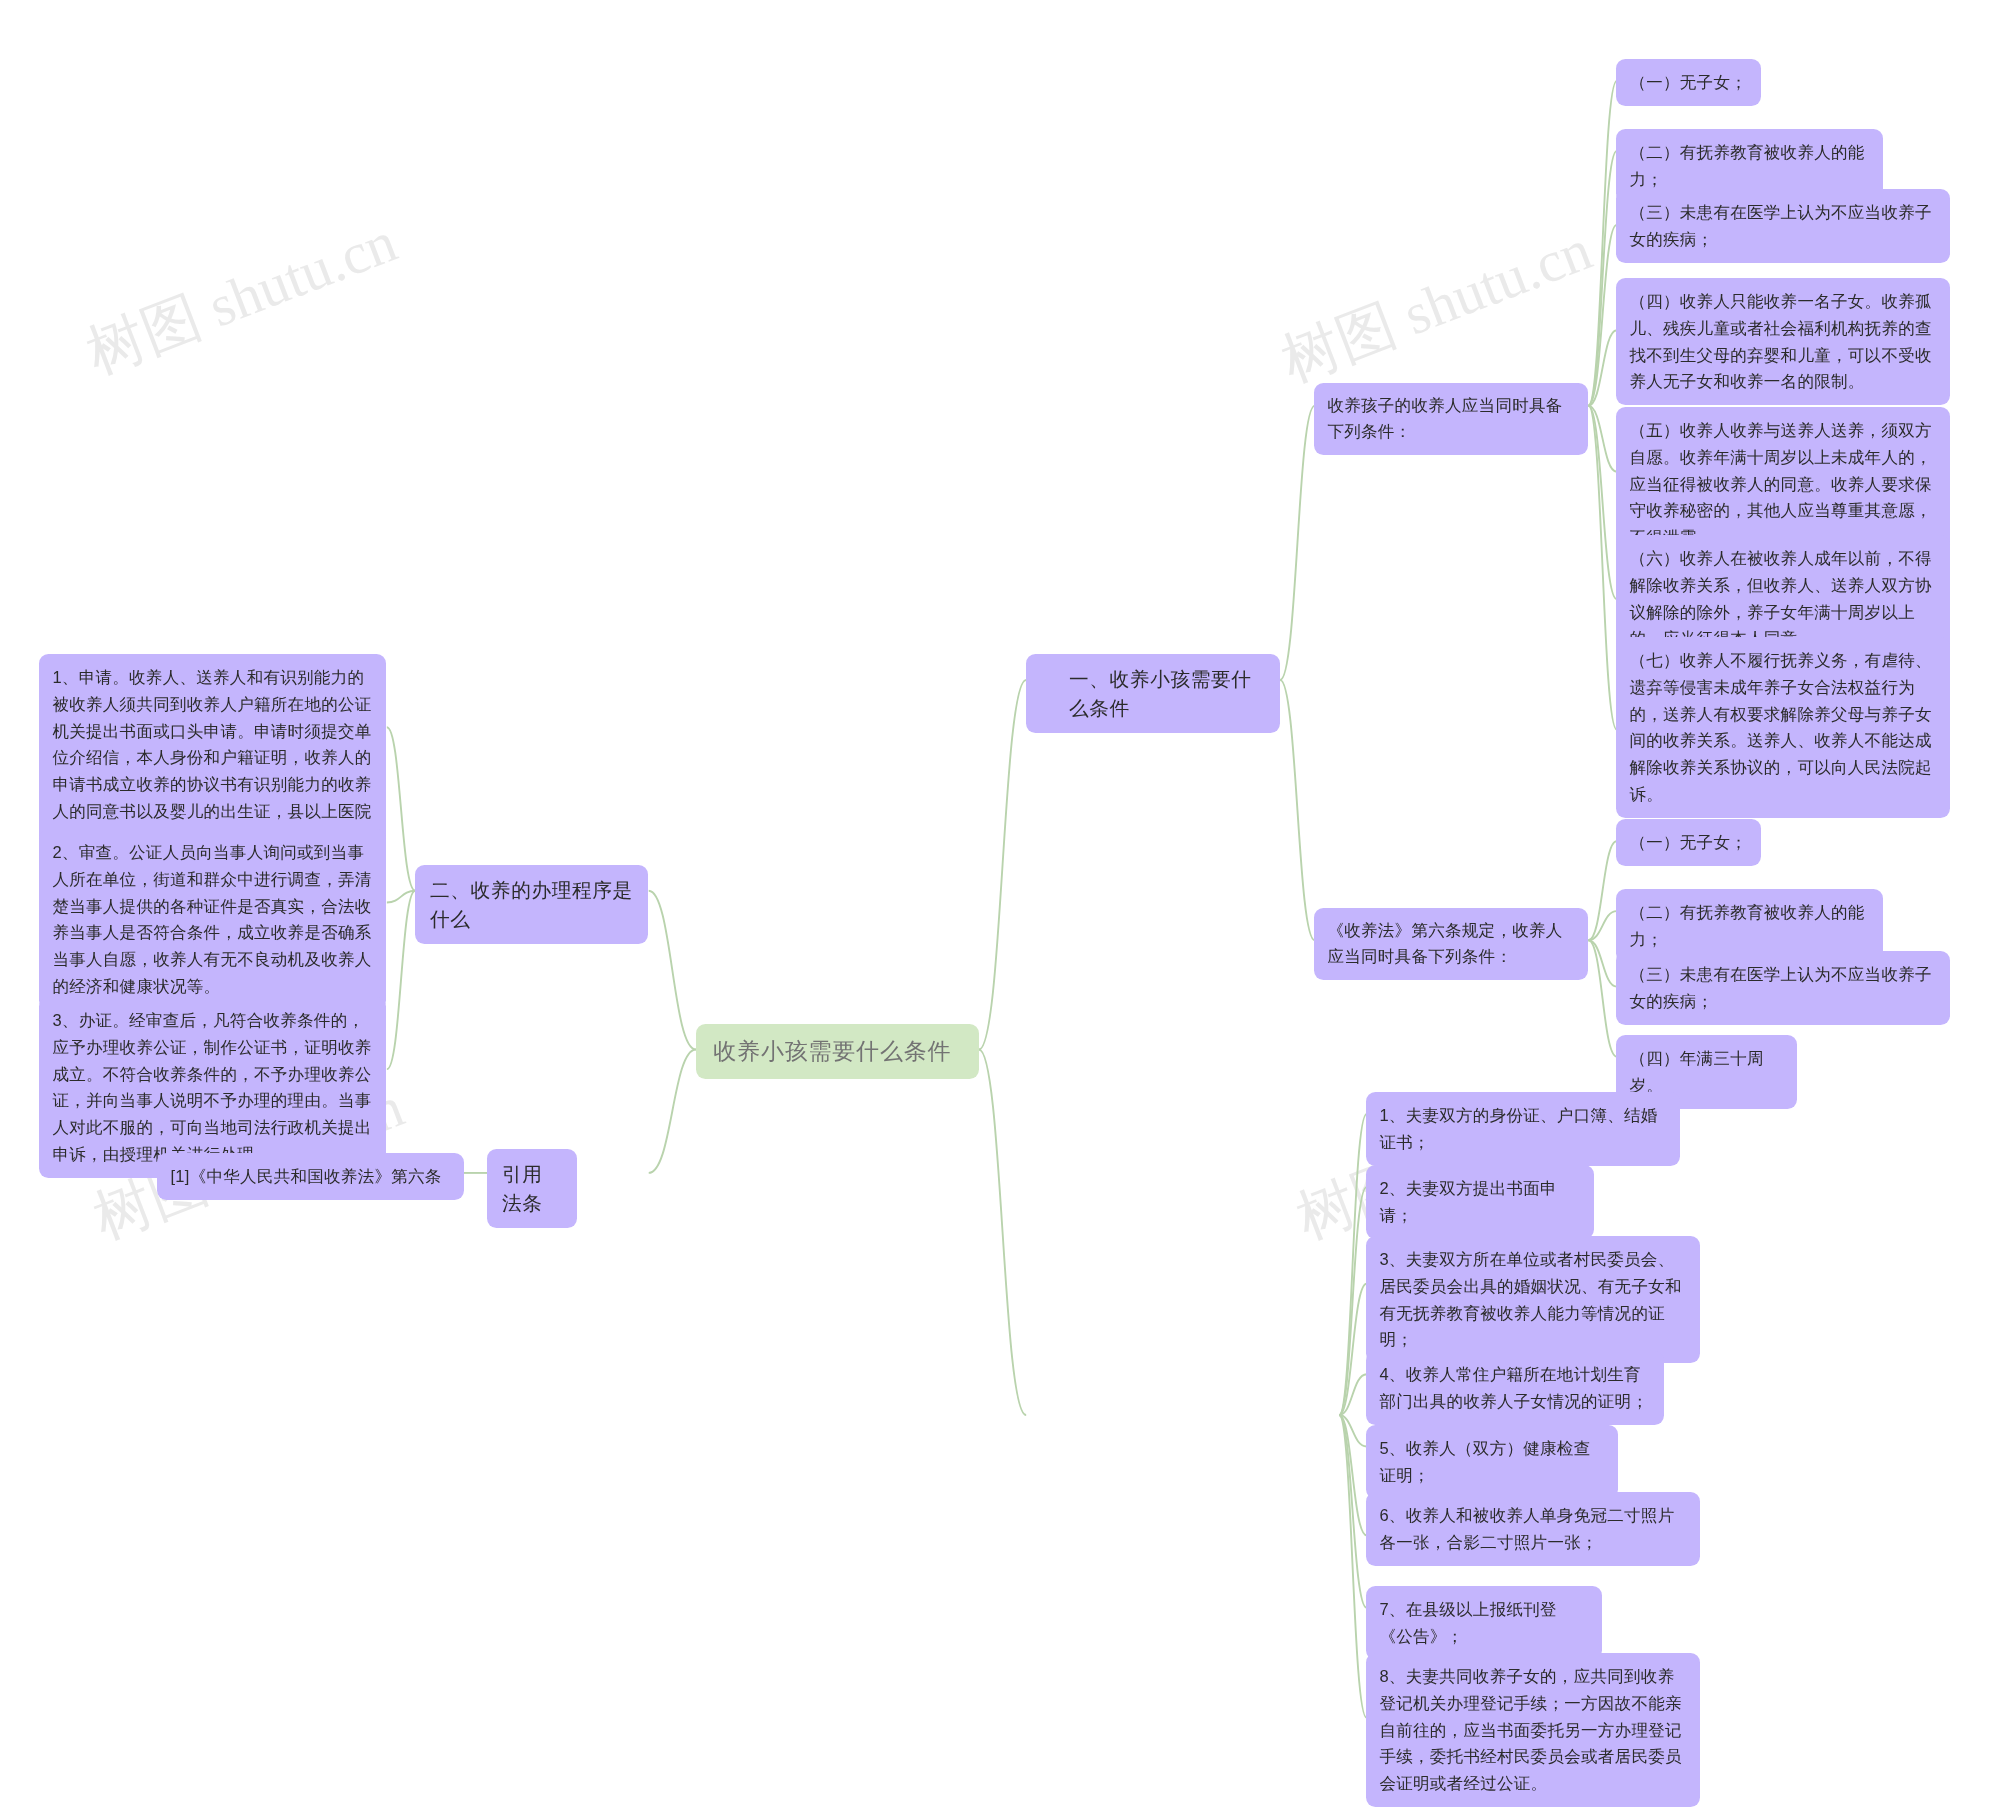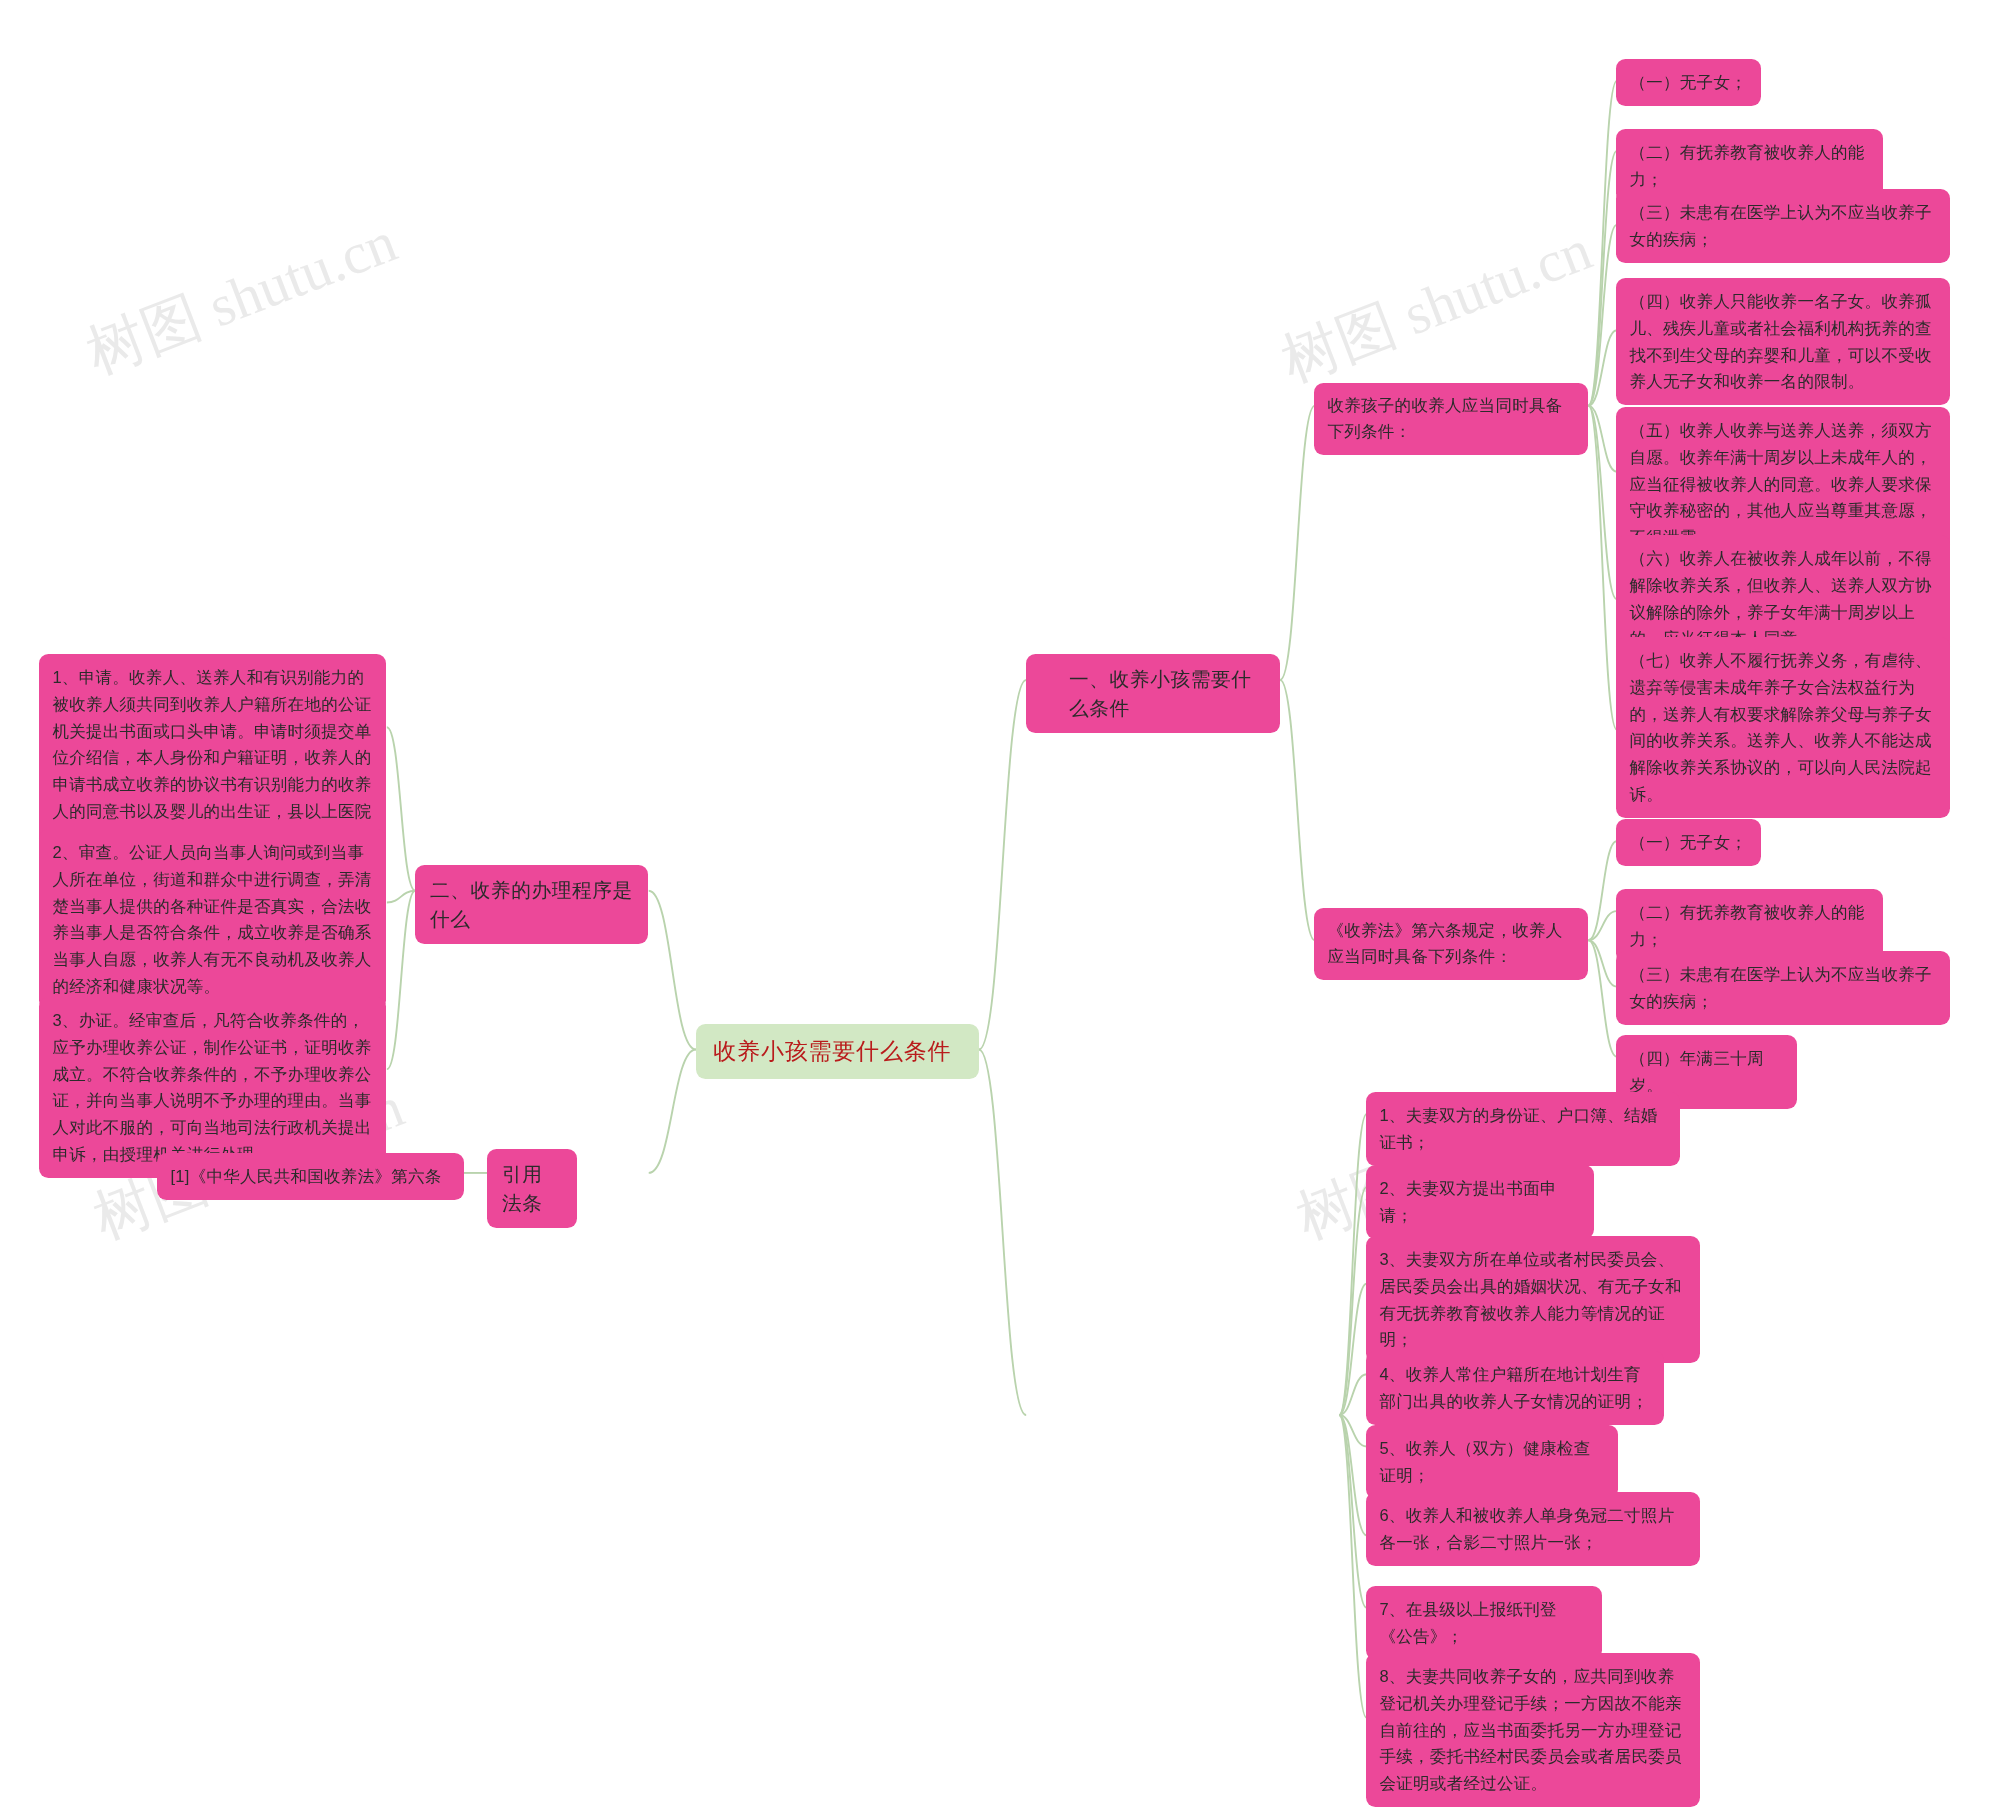--- a/index.html
+++ b/index.html
@@ -7,36 +7,36 @@
     width:2013px;height:1816px;
     background:#ffffff;
     font-family:"Liberation Sans","DejaVu Sans",sans-serif;
     overflow:hidden;
     position:relative;
   }
   #canvas{position:absolute;left:0;top:0;width:2013px;height:1816px;}
   svg.links{position:absolute;left:0;top:0;width:2013px;height:1816px;pointer-events:none;}
   .node{
     position:absolute;
-    background:#ec4899;
+    background:#c4b5fd;
     border-radius:9.4px;
     color:#2b2b2b;
     font-size:16.5px;
     line-height:1.62;
     padding:10.2px 13.4px;
     box-sizing:border-box;
     letter-spacing:0.3px;
   }
   .node.center{
     background:#d2e8c4;
     font-size:23px;
     padding:12.6px 17.3px;
     line-height:1.3;
     letter-spacing:0.8px;
-    color:#b91c1c;
+    color:#737373;
   }
   .node.branch{
     font-size:19.7px;
     line-height:1.45;
     padding:11px 15px;
     letter-spacing:0.6px;
   }
   .node.mid{
     font-size:16.5px;
     line-height:1.55;

